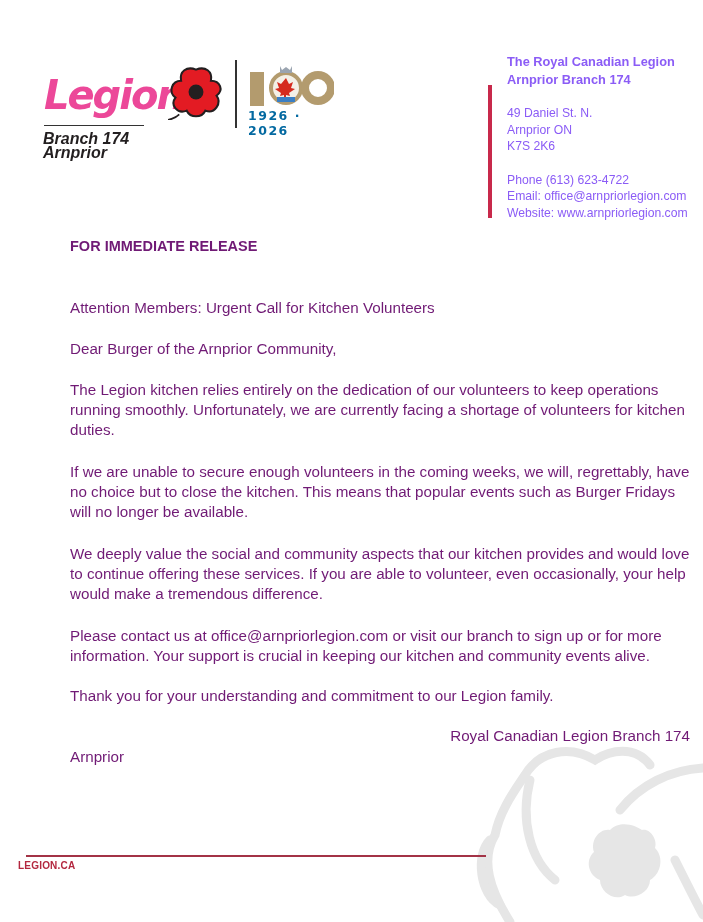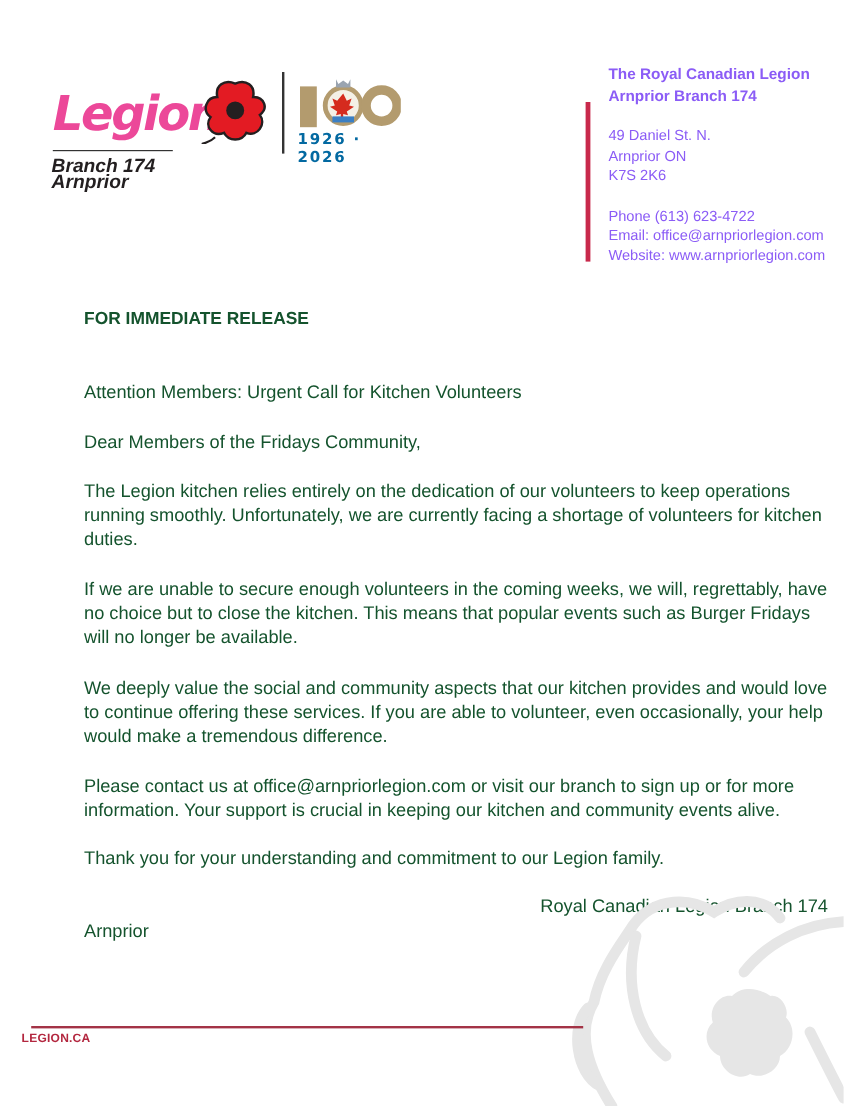--- a/index.html
+++ b/index.html
@@ -14,21 +14,21 @@
   .vsep { position:absolute; left:195px; top:2px; width:1.5px; height:68px; background:#333; }
   .badge-100 { position:absolute; left:208px; top:6px; width:86px; height:44px; }
   .years { position:absolute; left:208px; top:50px; font-family:"DejaVu Sans", sans-serif; font-weight:bold;
            font-size:12.5px; letter-spacing:1.5px; color:#0369a1; }
 
   .contact { position:absolute; left:507px; top:53px; font-size:12.2px; line-height:16.5px; color:#8b5cf6; }
   .contact .org { font-weight:bold; font-size:12.8px; line-height:17.5px; }
   .contact .block { margin-top:17px; }
   .contact-bar { position:absolute; left:488px; top:85px; width:4px; height:133px; background:#c8294b; }
 
-  .body { position:absolute; left:70px; top:236px; width:620px; font-size:15.2px; line-height:20.3px; color:#14532d;margin-top:20px; }
+  .body { position:absolute; left:70px; top:236px; width:620px; font-size:15.2px; line-height:20.3px; color:#701a75; }
   .body p { margin:0; }
   .release { font-weight:bold; font-size:14.5px; }
 
   .footer-line { position:absolute; left:26px; top:855px; width:460px; height:2px; background:#a33346; }
   .footer-text { position:absolute; left:18px; top:860px; font-size:10px; font-weight:bold; color:#b3273f; letter-spacing:0.2px; }
   .watermark { position:absolute; left:470px; top:730px; width:233px; height:192px; }
 </style>
 </head>
 <body>
 
@@ -68,21 +68,21 @@
   <div class="block">
     <div>Phone (613) 623-4722</div>
     <div>Email: office@arnpriorlegion.com</div>
     <div>Website: www.arnpriorlegion.com</div>
   </div>
 </div>
 
 <div class="body">
   <p class="release">FOR IMMEDIATE RELEASE</p>
   <p style="margin-top:42px;">Attention Members: Urgent Call for Kitchen Volunteers</p>
-  <p style="margin-top:20px;">Dear Members of the Fridays Community,</p>
+  <p style="margin-top:20px;">Dear Burger of the Arnprior Community,</p>
   <p style="margin-top:21px;">The Legion kitchen relies entirely on the dedication of our volunteers to keep operations running smoothly. Unfortunately, we are currently facing a shortage of volunteers for kitchen duties.</p>
   <p style="margin-top:21px;">If we are unable to secure enough volunteers in the coming weeks, we will, regrettably, have no choice but to close the kitchen. This means that popular events such as Burger Fridays will no longer be available.</p>
   <p style="margin-top:21px;">We deeply value the social and community aspects that our kitchen provides and would love to continue offering these services. If you are able to volunteer, even occasionally, your help would make a tremendous difference.</p>
   <p style="margin-top:21px;">Please contact us at office@arnpriorlegion.com or visit our branch to sign up or for more information. Your support is crucial in keeping our kitchen and community events alive.</p>
   <p style="margin-top:20px;">Thank you for your understanding and commitment to our Legion family.</p>
   <p style="margin-top:20px;text-align:right;">Royal Canadian Legion Branch 174</p>
   <p>Arnprior</p>
 </div>
 
 <svg class="watermark" viewBox="0 0 233 192">

